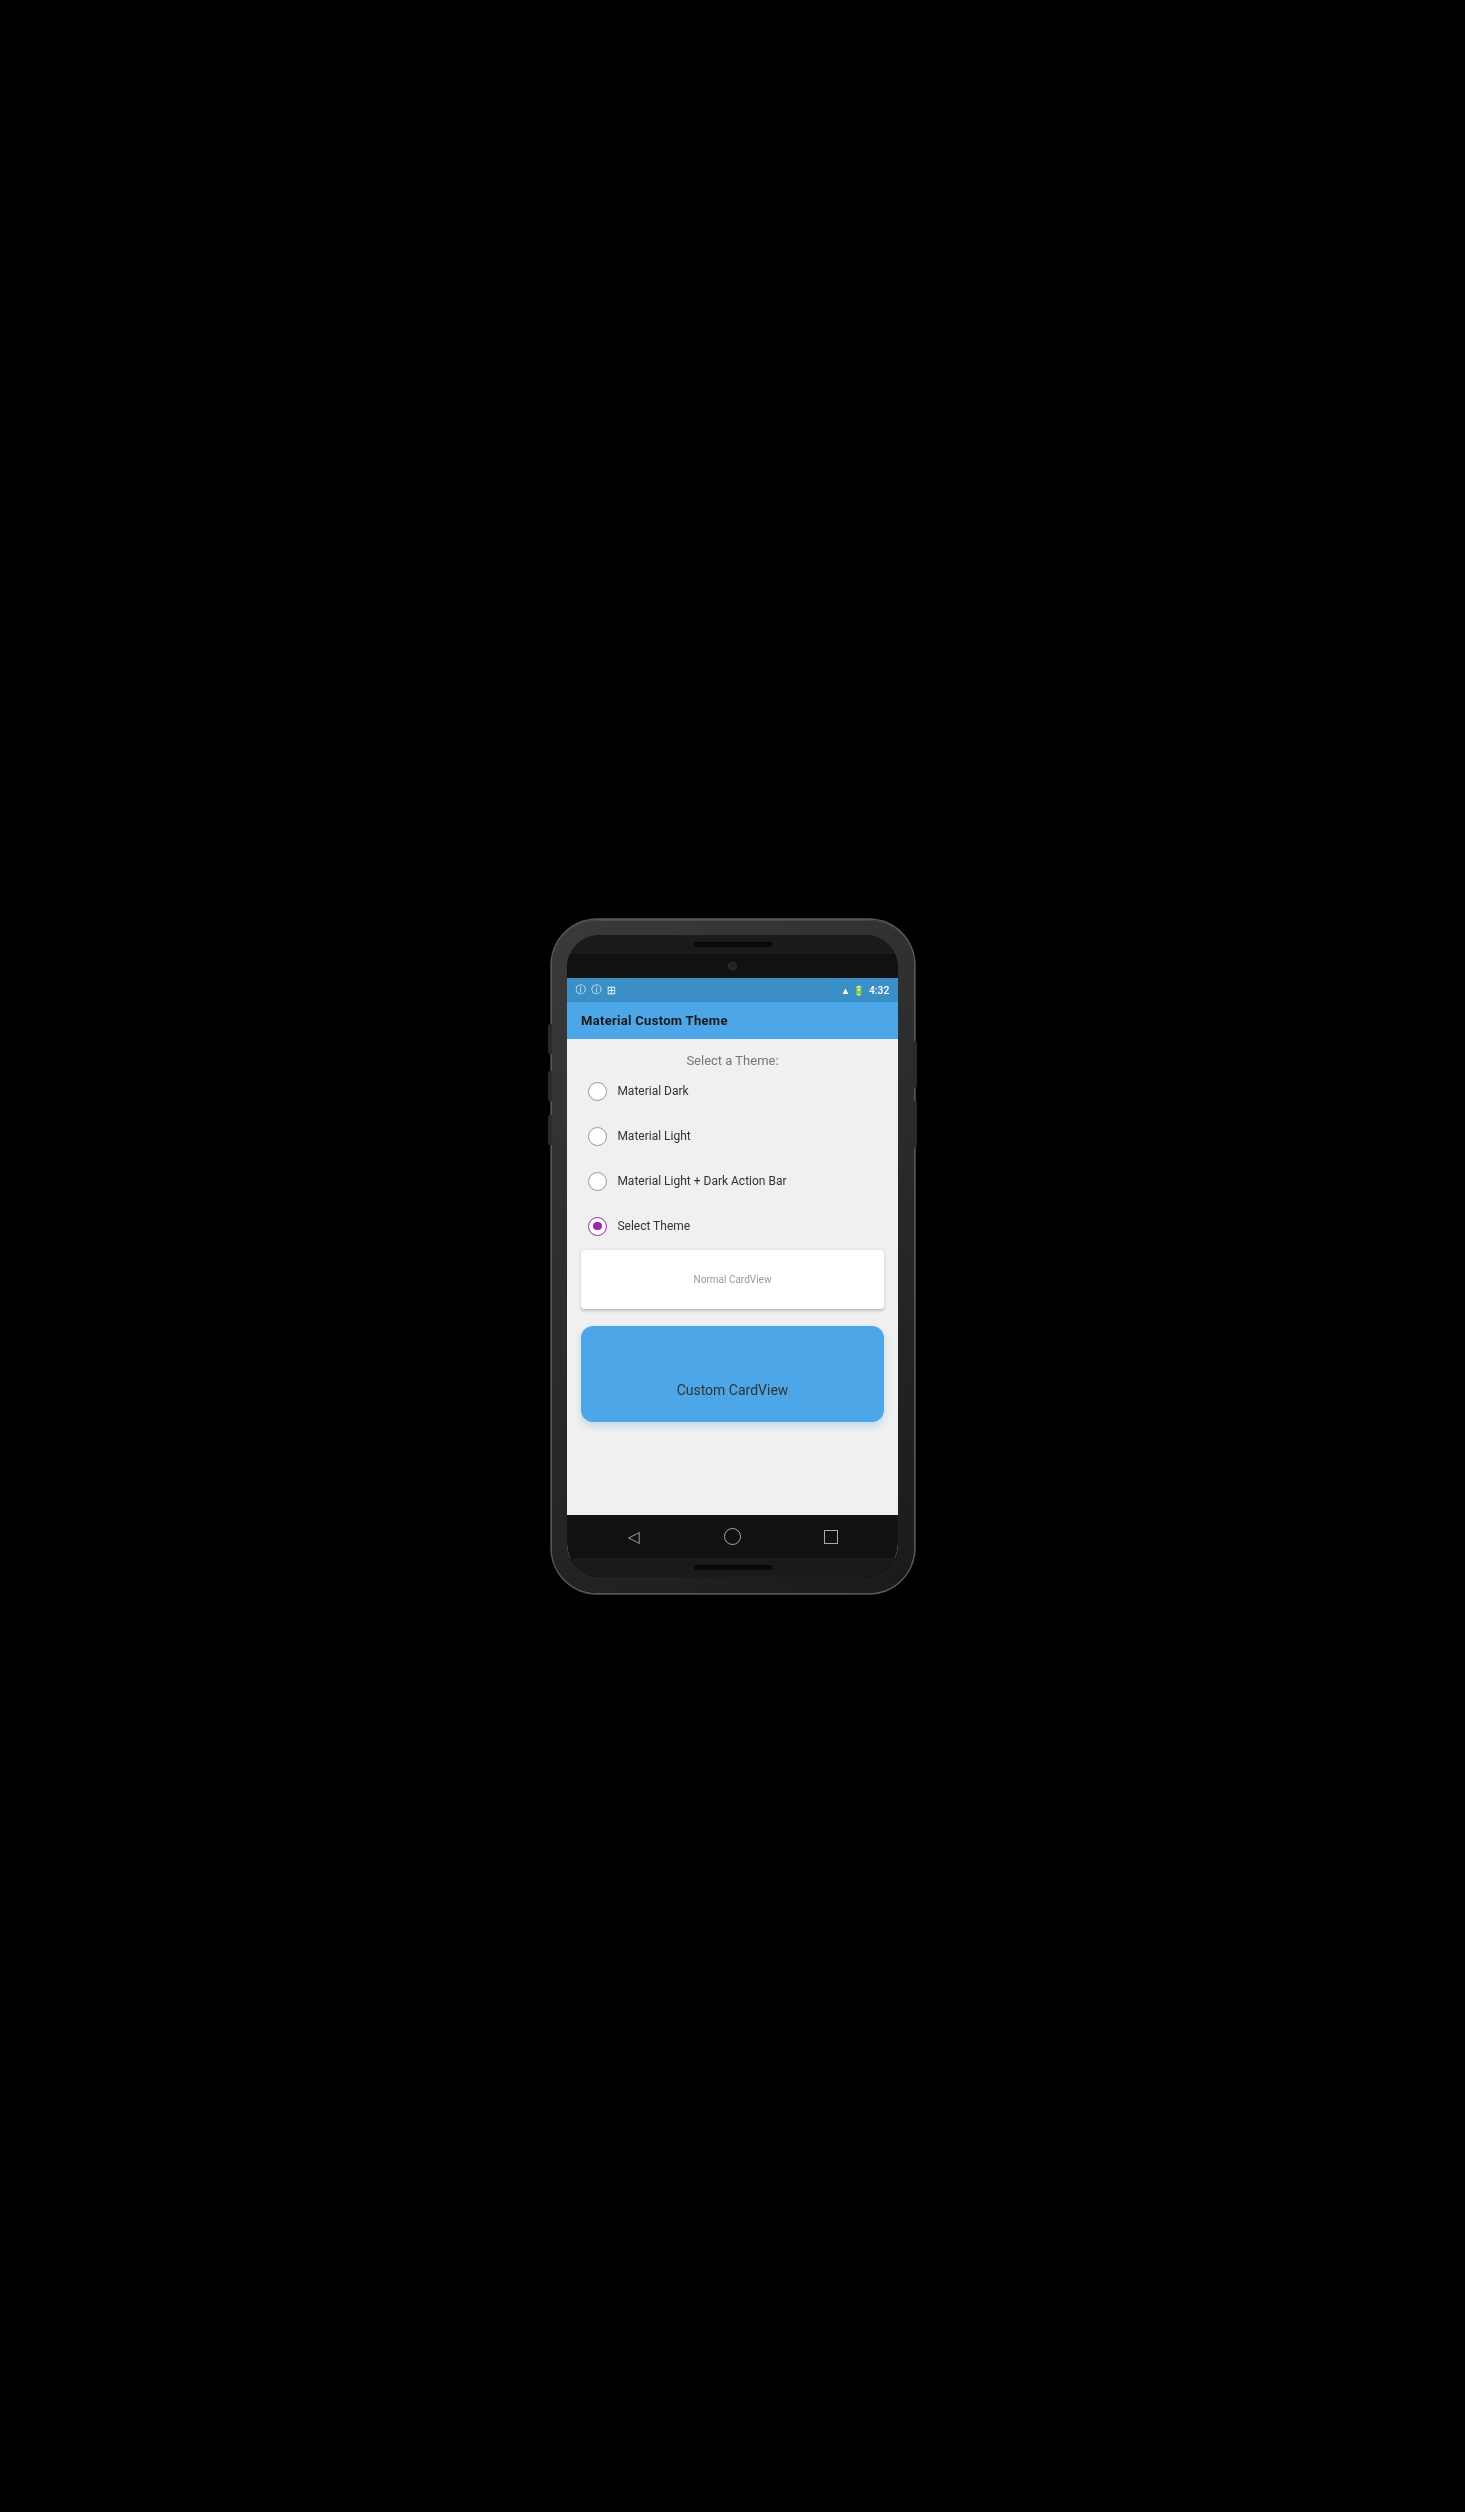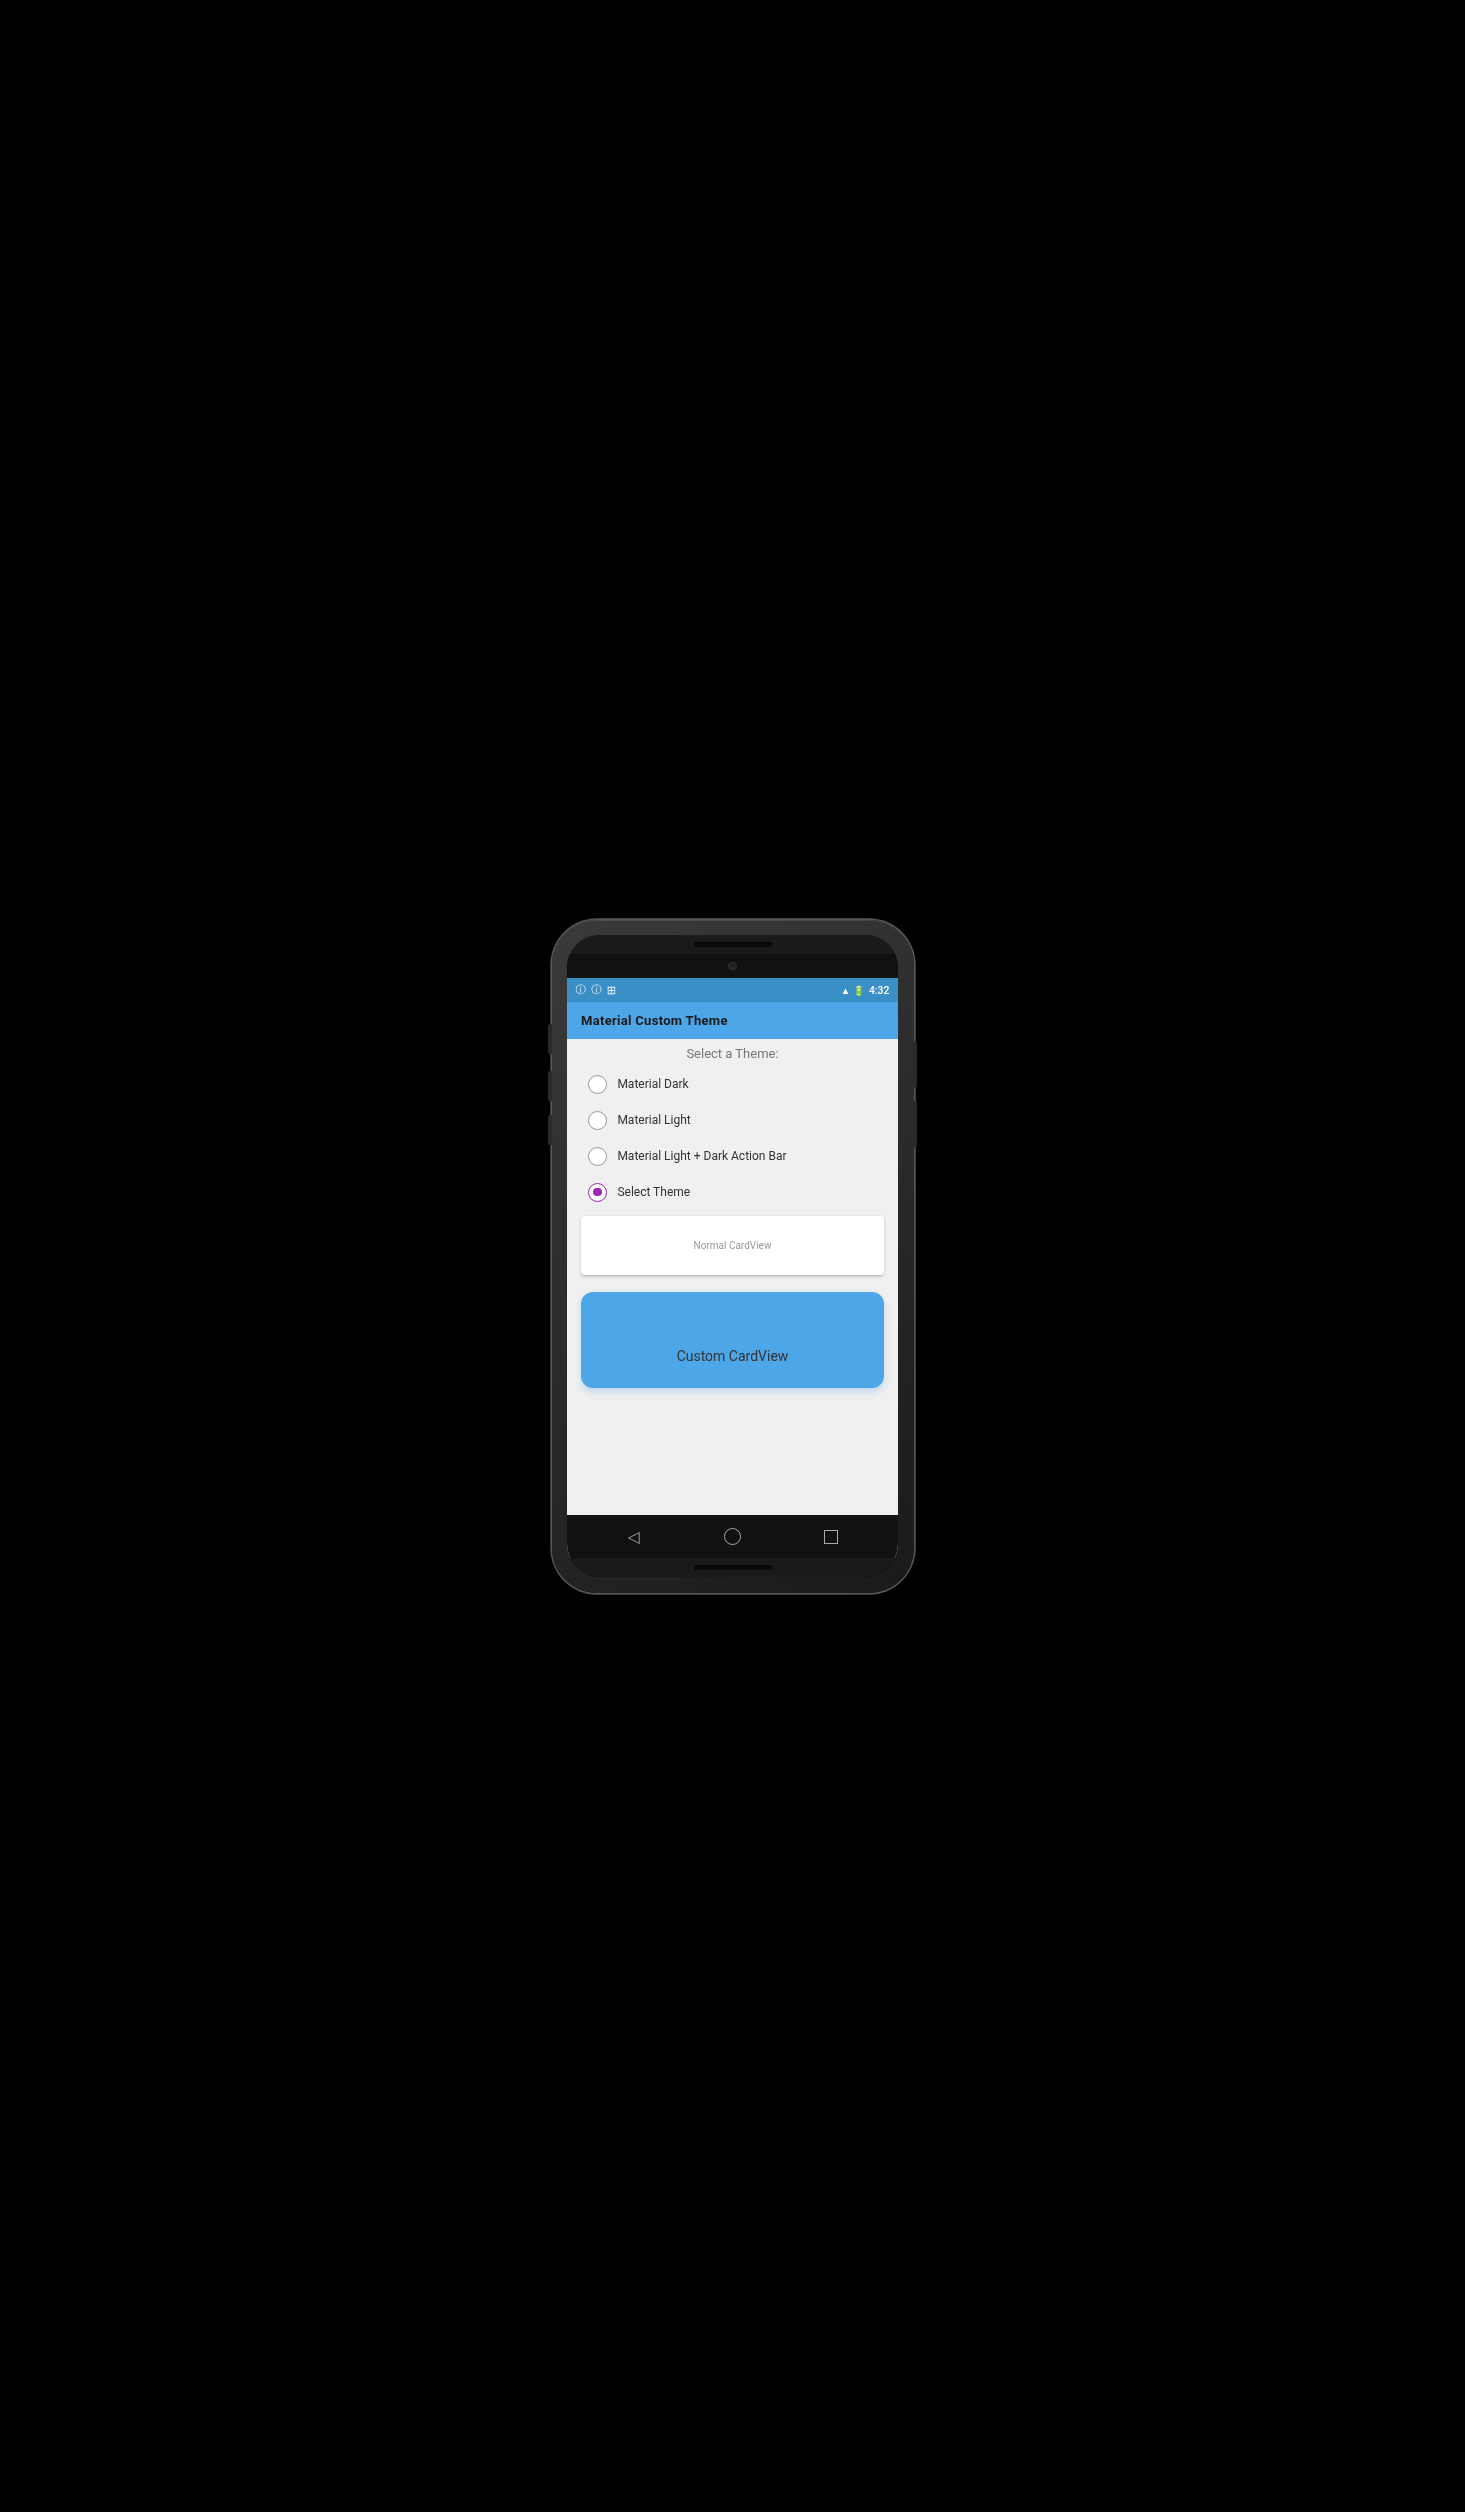--- a/index.html
+++ b/index.html
@@ -150,38 +150,38 @@
       color: #1a1a1a;
       font-size: 13px;
       font-weight: 700;
       letter-spacing: 0.3px;
     }
 
     
     .content {
       flex: 1;
       background: #f0f0f0;
-      padding: 7px 14px;
+      padding: 14px 14px;
       display: flex;
       flex-direction: column;
       gap: 10.4px;
       overflow-y: auto;
     }
 
     .select-label {
       text-align: center;
       color: #777;
       font-size: 13px;
       margin-bottom: 3.5px;
     }
 
     .radio-group {
       display: flex;
       flex-direction: column;
-      gap: 17px;
+      gap: 26px;
       padding: 0 7px;
     }
 
     .radio-item {
       display: flex;
       align-items: center;
       gap: 10.4px;
       cursor: pointer;
     }
 

